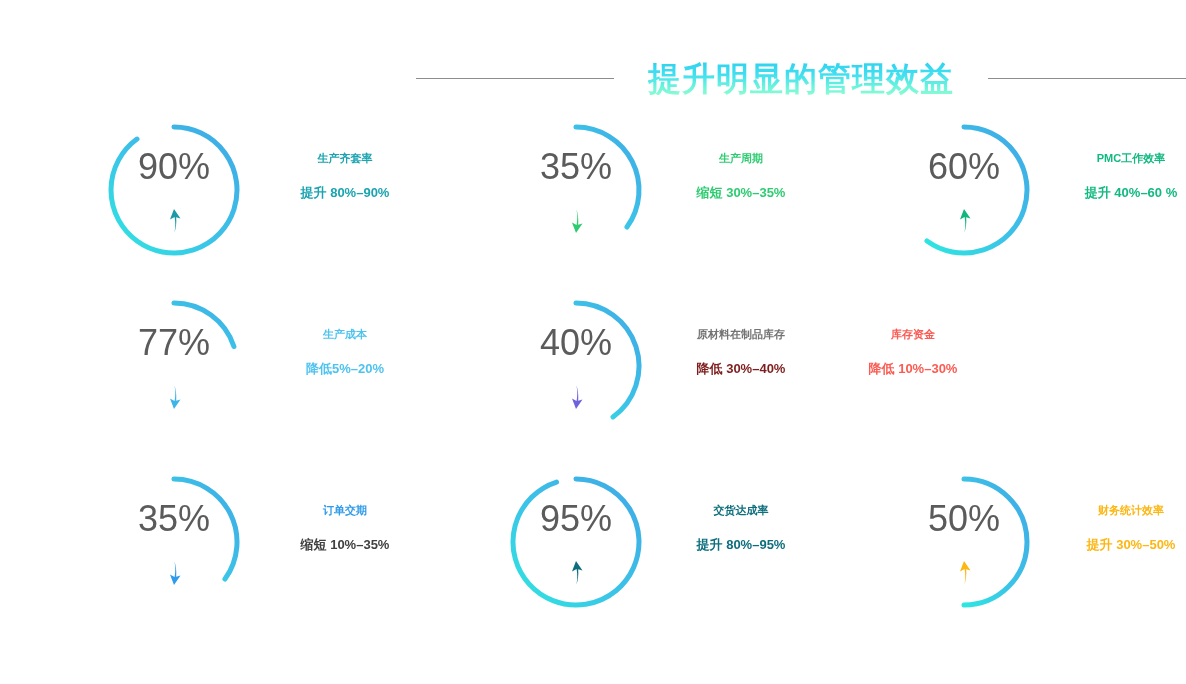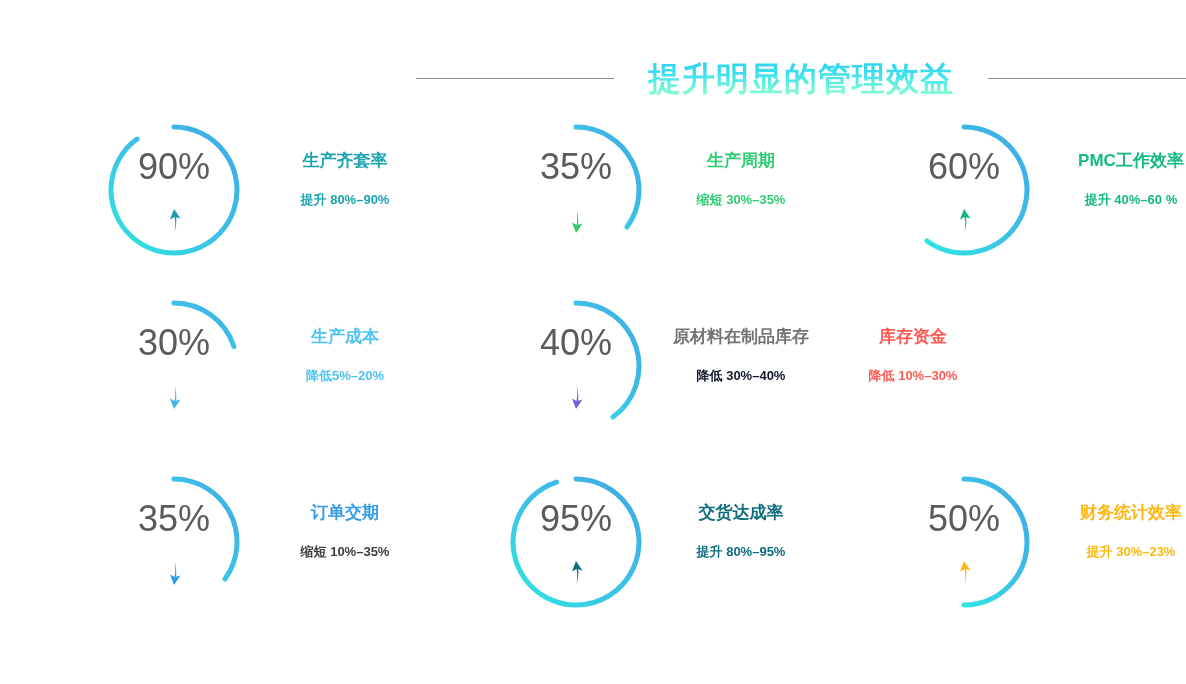--- a/index.html
+++ b/index.html
@@ -106,21 +106,21 @@
   
   .info {
     margin-left: 26px;
     margin-top: 34px;
     display: flex;
     flex-direction: column;
     align-items: center;
     min-width: 150px;
   }
   .metric-label {
-    font-size: 17px;
+    font-size: 11px;
     font-weight: bold;
     line-height: 1.1;
     white-space: nowrap;
   }
   .metric-delta {
     margin-top: 22px;
     font-size: 13px;
     font-weight: bold;
     line-height: 1.1;
     white-space: nowrap;
@@ -226,21 +226,21 @@
           <defs>
             <linearGradient id="g3" x1="1" y1="0" x2="0" y2="1">
               <stop offset="0%" stop-color="#3fa9e5"></stop>
               <stop offset="55%" stop-color="#3cc3e8"></stop>
               <stop offset="100%" stop-color="#2ee6e0"></stop>
             </linearGradient>
           </defs>
           <path d="M 70 7 A 63 63 0 0 1 129.92 50.53" fill="none" stroke="url(#g3)" stroke-width="5" stroke-linecap="round"></path>
         </svg>
         <div class="ring-center">
-          <div class="ring-value">30%</div>
+          <div class="ring-value">77%</div>
           <svg class="trend-icon" viewBox="0 0 22 28">
             <g transform="translate(0,28) scale(1,-1)">
               <path d="M11 2 L17.5 11.5 L13.2 10.2 C13.6 16 13.0 21.5 11.4 25.5 C12.6 20.6 12.5 15.3 11.6 10.0 L7.0 12.6 Z" fill="#3fb4e8"></path>
             </g>
           </svg>
         </div>
       </div>
       <div class="info">
         <div class="metric-label" style="color:#4ec3ef">生产成本</div>
         <div class="metric-delta" style="color:#4ec3ef">降低5%–20%</div>
@@ -262,21 +262,21 @@
           <div class="ring-value">40%</div>
           <svg class="trend-icon" viewBox="0 0 22 28">
             <g transform="translate(0,28) scale(1,-1)">
               <path d="M11 2 L17.5 11.5 L13.2 10.2 C13.6 16 13.0 21.5 11.4 25.5 C12.6 20.6 12.5 15.3 11.6 10.0 L7.0 12.6 Z" fill="#6f62dd"></path>
             </g>
           </svg>
         </div>
       </div>
       <div class="info">
         <div class="metric-label" style="color:#737373">原材料在制品库存</div>
-        <div class="metric-delta" style="color:#0f172a">降低 30%–40%</div>
+        <div class="metric-delta" style="color:#7f1d1d">降低 30%–40%</div>
       </div>
     </div>
     <div class="card col-3">
       <div class="info">
         <div class="metric-label" style="color:#fb5b52">库存资金</div>
         <div class="metric-delta" style="color:#fb5b52">降低 10%–30%</div>
       </div>
     </div>
     <div class="card col-1">
       <div class="ring-wrap">
@@ -346,16 +346,16 @@
           <div class="ring-value">50%</div>
           <svg class="trend-icon" viewBox="0 0 22 28">
             <g transform="">
               <path d="M11 2 L17.5 11.5 L13.2 10.2 C13.6 16 13.0 21.5 11.4 25.5 C12.6 20.6 12.5 15.3 11.6 10.0 L7.0 12.6 Z" fill="#fcb713"></path>
             </g>
           </svg>
         </div>
       </div>
       <div class="info">
         <div class="metric-label" style="color:#fcb713">财务统计效率</div>
-        <div class="metric-delta" style="color:#fcb713">提升 30%–23%</div>
+        <div class="metric-delta" style="color:#fcb713">提升 30%–50%</div>
       </div>
     </div>
   </div>
 
 </body></html>

